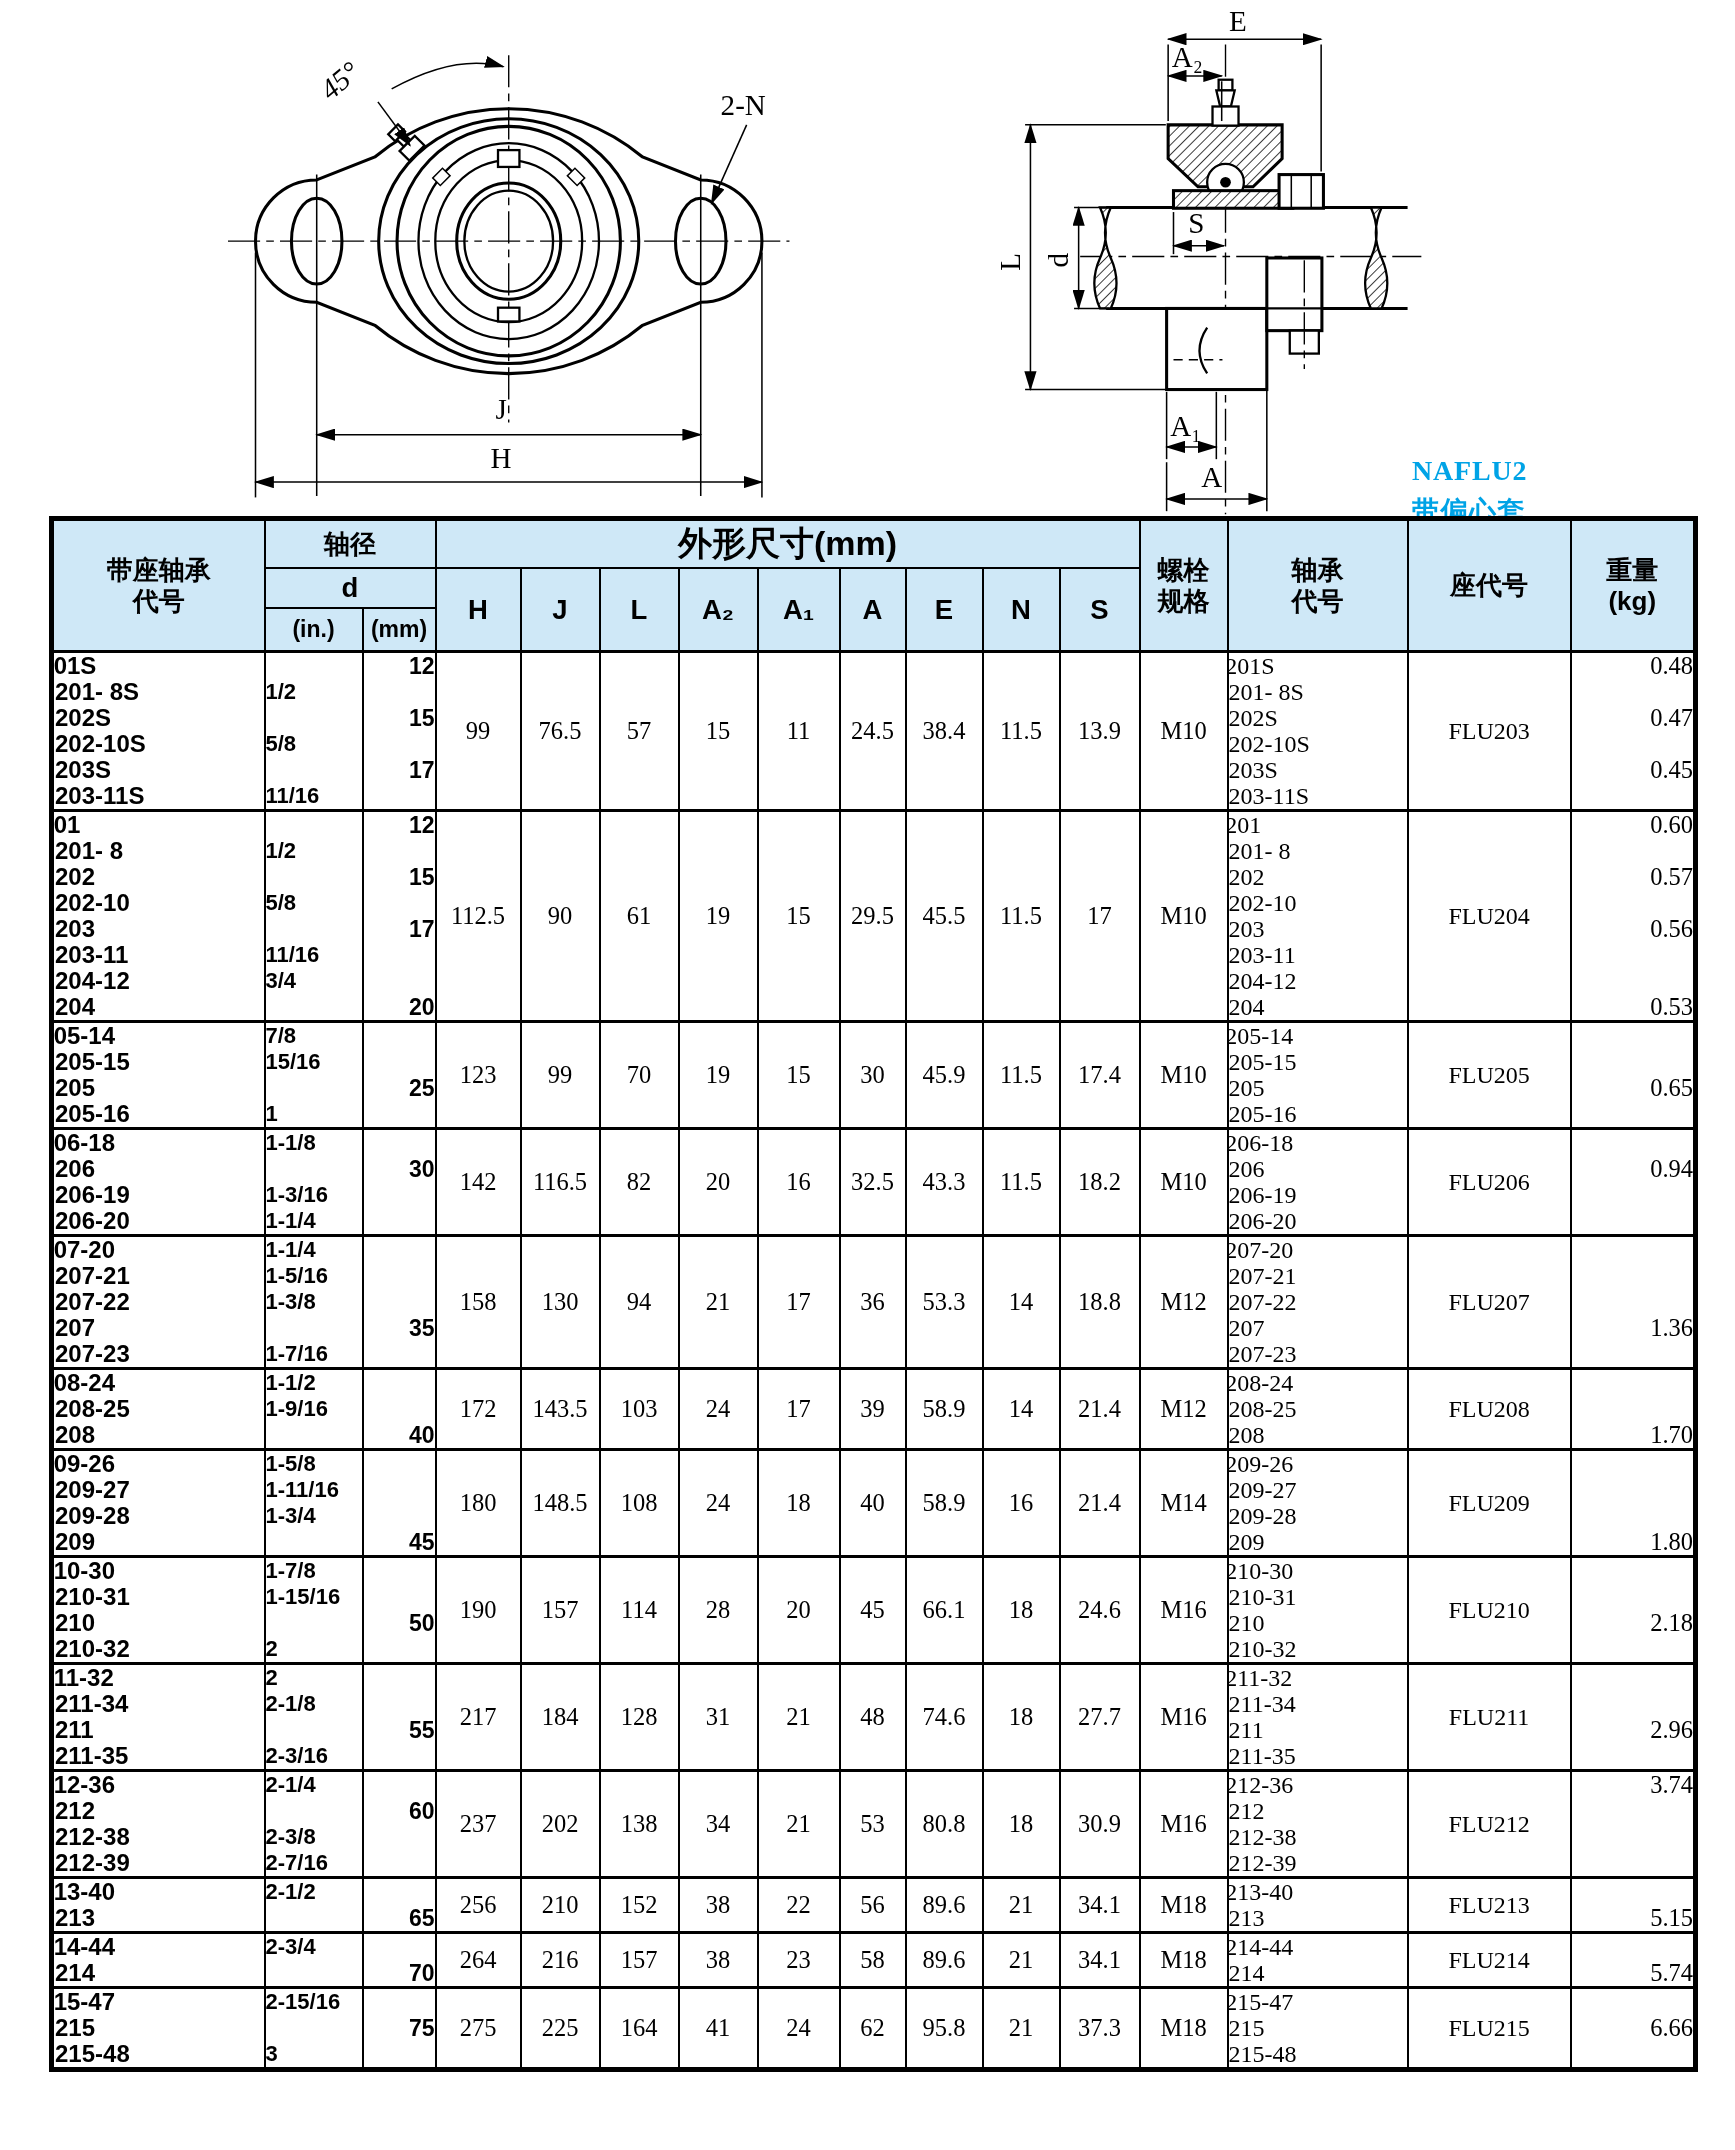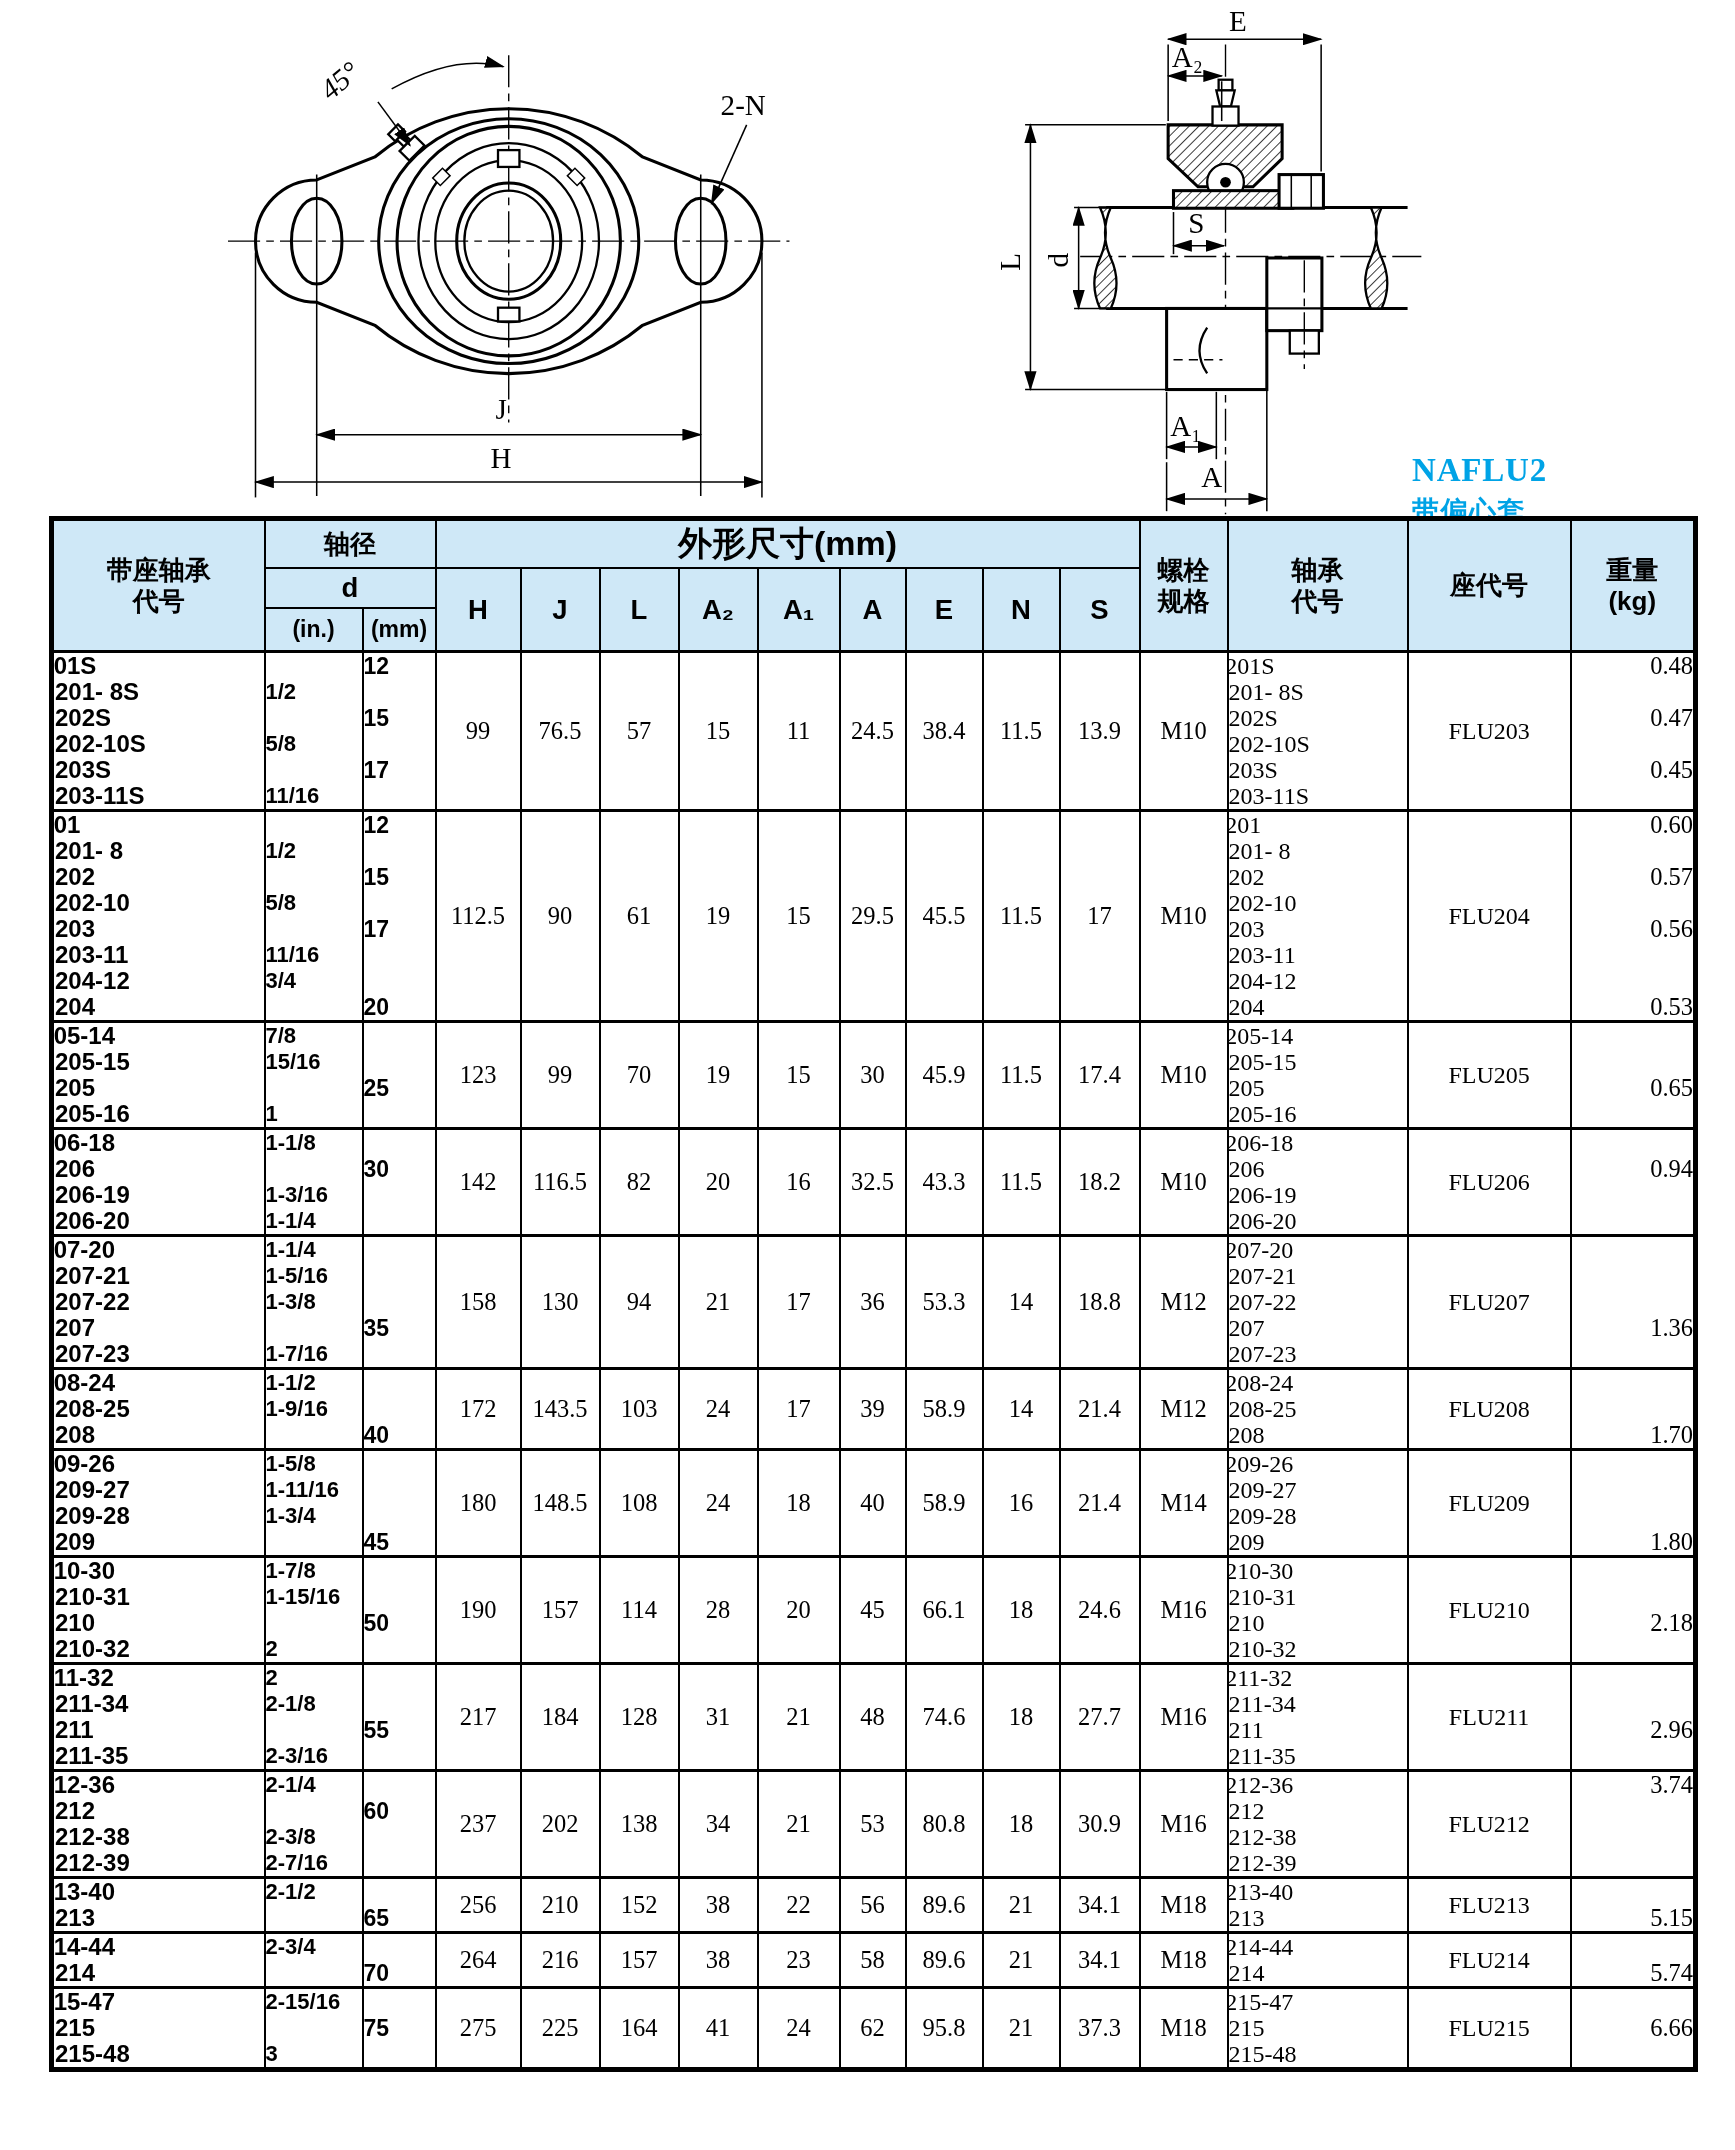--- a/index.html
+++ b/index.html
@@ -17,42 +17,42 @@
   .lead{stroke:#000;stroke-width:2;fill:none;marker-end:url(#ar);}
   .cl{stroke:#000;stroke-width:1.8;fill:none;stroke-dasharray:42 8 10 8;}
   .dash{stroke:#000;stroke-width:2;fill:none;stroke-dasharray:12 8;}
   .whitefill{fill:#ffffff;}
   text.glab{font-family:"Liberation Serif","DejaVu Serif",serif;font-size:38px;fill:#000;stroke:none;}
   text.glab-i{font-family:"Liberation Serif","DejaVu Serif",serif;font-style:italic;font-size:38px;fill:#000;stroke:none;}
 
   
   .brand{position:absolute;left:1412px;top:450px;color:#00a3e6;}
   .brand .series{font-family:"Liberation Serif","DejaVu Serif",serif;font-weight:bold;
-                 font-size:33px;line-height:41px;letter-spacing:0.8px;}
+                 font-size:28px;line-height:41px;letter-spacing:0.8px;}
   .brand .sub{font-family:"Liberation Sans","DejaVu Sans",sans-serif;font-weight:bold;
               font-size:27px;line-height:40px;letter-spacing:1.5px;}
 
   
   table.tbl{position:absolute;left:49px;top:516px;width:1643px;border-collapse:collapse;
             table-layout:fixed;border:5.4px solid #000;}
   .tbl th,.tbl td{border:2.3px solid #000;padding:0;overflow:hidden;}
   .tbl thead th{background:#cfe8f7;font-weight:bold;white-space:pre-line;text-align:center;
                 vertical-align:middle;font-family:"Liberation Sans","DejaVu Sans",sans-serif;}
   .tbl thead tr.hr1 th{height:35px;font-size:26px;}
   .tbl thead tr.hr2 th{height:38px;font-size:27.5px;}
   .tbl thead tr.hr3 th{height:41px;font-size:23px;}
   .th-cn{font-size:26px;line-height:31px;}
   .th-dim{font-size:29px;}
   .tbl thead tr.hr1 th.th-group{font-size:34px;}
   .tbl tbody td{border-top:3.8px solid #000;}
   .c-code{font-weight:bold;font-size:24px;line-height:26px;text-align:left;vertical-align:top;
           padding:5.4px 1.5px 5.4px 101px;text-indent:-96px;white-space:pre-line;}
   .c-in{font-weight:bold;font-size:22px;line-height:26px;text-align:left;vertical-align:top;
         padding:5.4px 1.5px 5.4px 10.7px;white-space:pre-line;}
-  .c-mm{font-weight:bold;font-size:23px;line-height:26px;text-align:left;vertical-align:top;
+  .c-mm{font-weight:bold;font-size:23px;line-height:26px;text-align:right;vertical-align:top;
         padding:5.4px 0;white-space:pre-line;}
   .c-val{font-family:"Liberation Serif","DejaVu Serif",serif;font-size:24.5px;text-align:center;
          vertical-align:middle;}
   .c-bear{font-family:"Liberation Serif","DejaVu Serif",serif;font-size:24px;line-height:26px;
           text-align:left;vertical-align:top;padding:5.4px 0 5.4px 83px;text-indent:-38px;white-space:pre-line;}
   .c-house{font-family:"Liberation Serif","DejaVu Serif",serif;font-size:24px;text-align:center;
            vertical-align:middle;}
   .c-wt{font-family:Liberation Serif, serif;font-size:24.5px;line-height:26px;
         text-align:right;vertical-align:top;padding:5.4px 0;white-space:pre-line;}
 </style>

